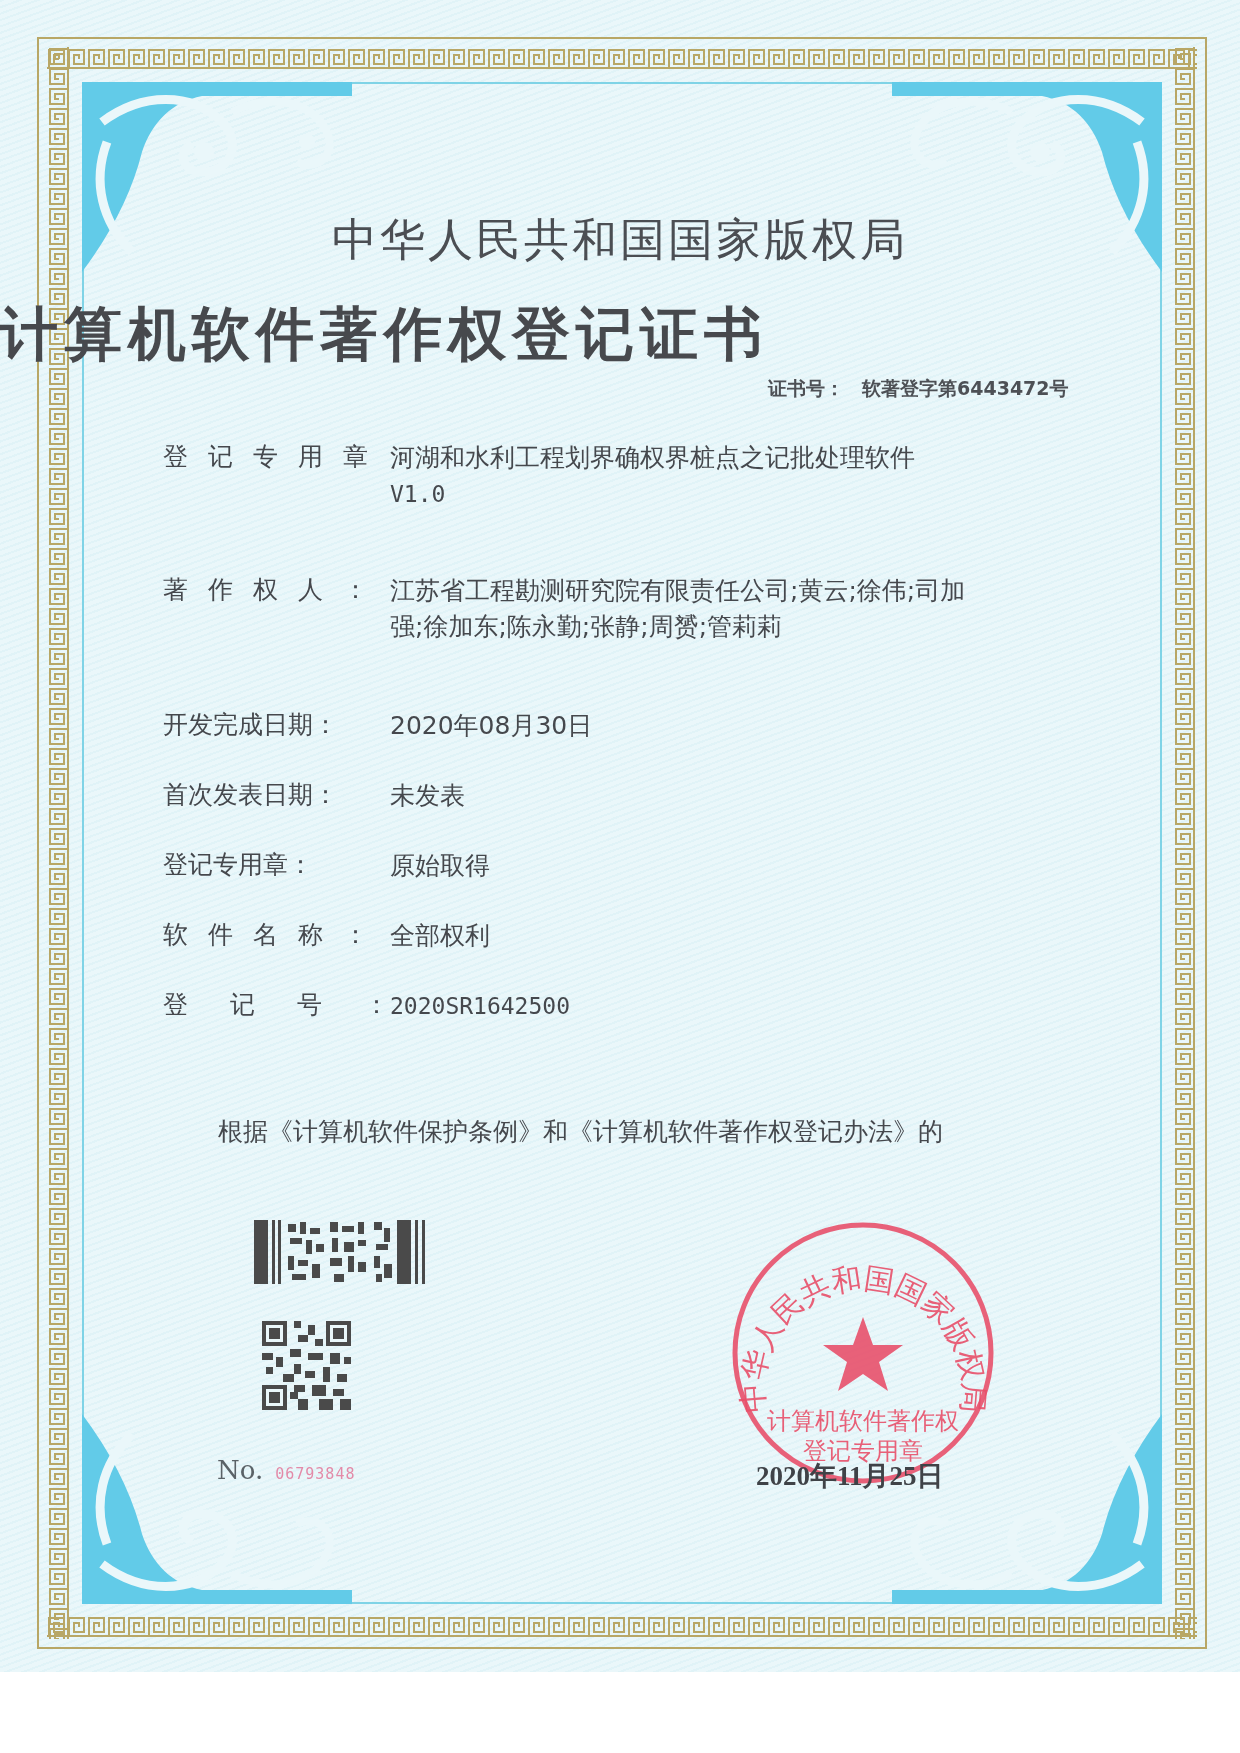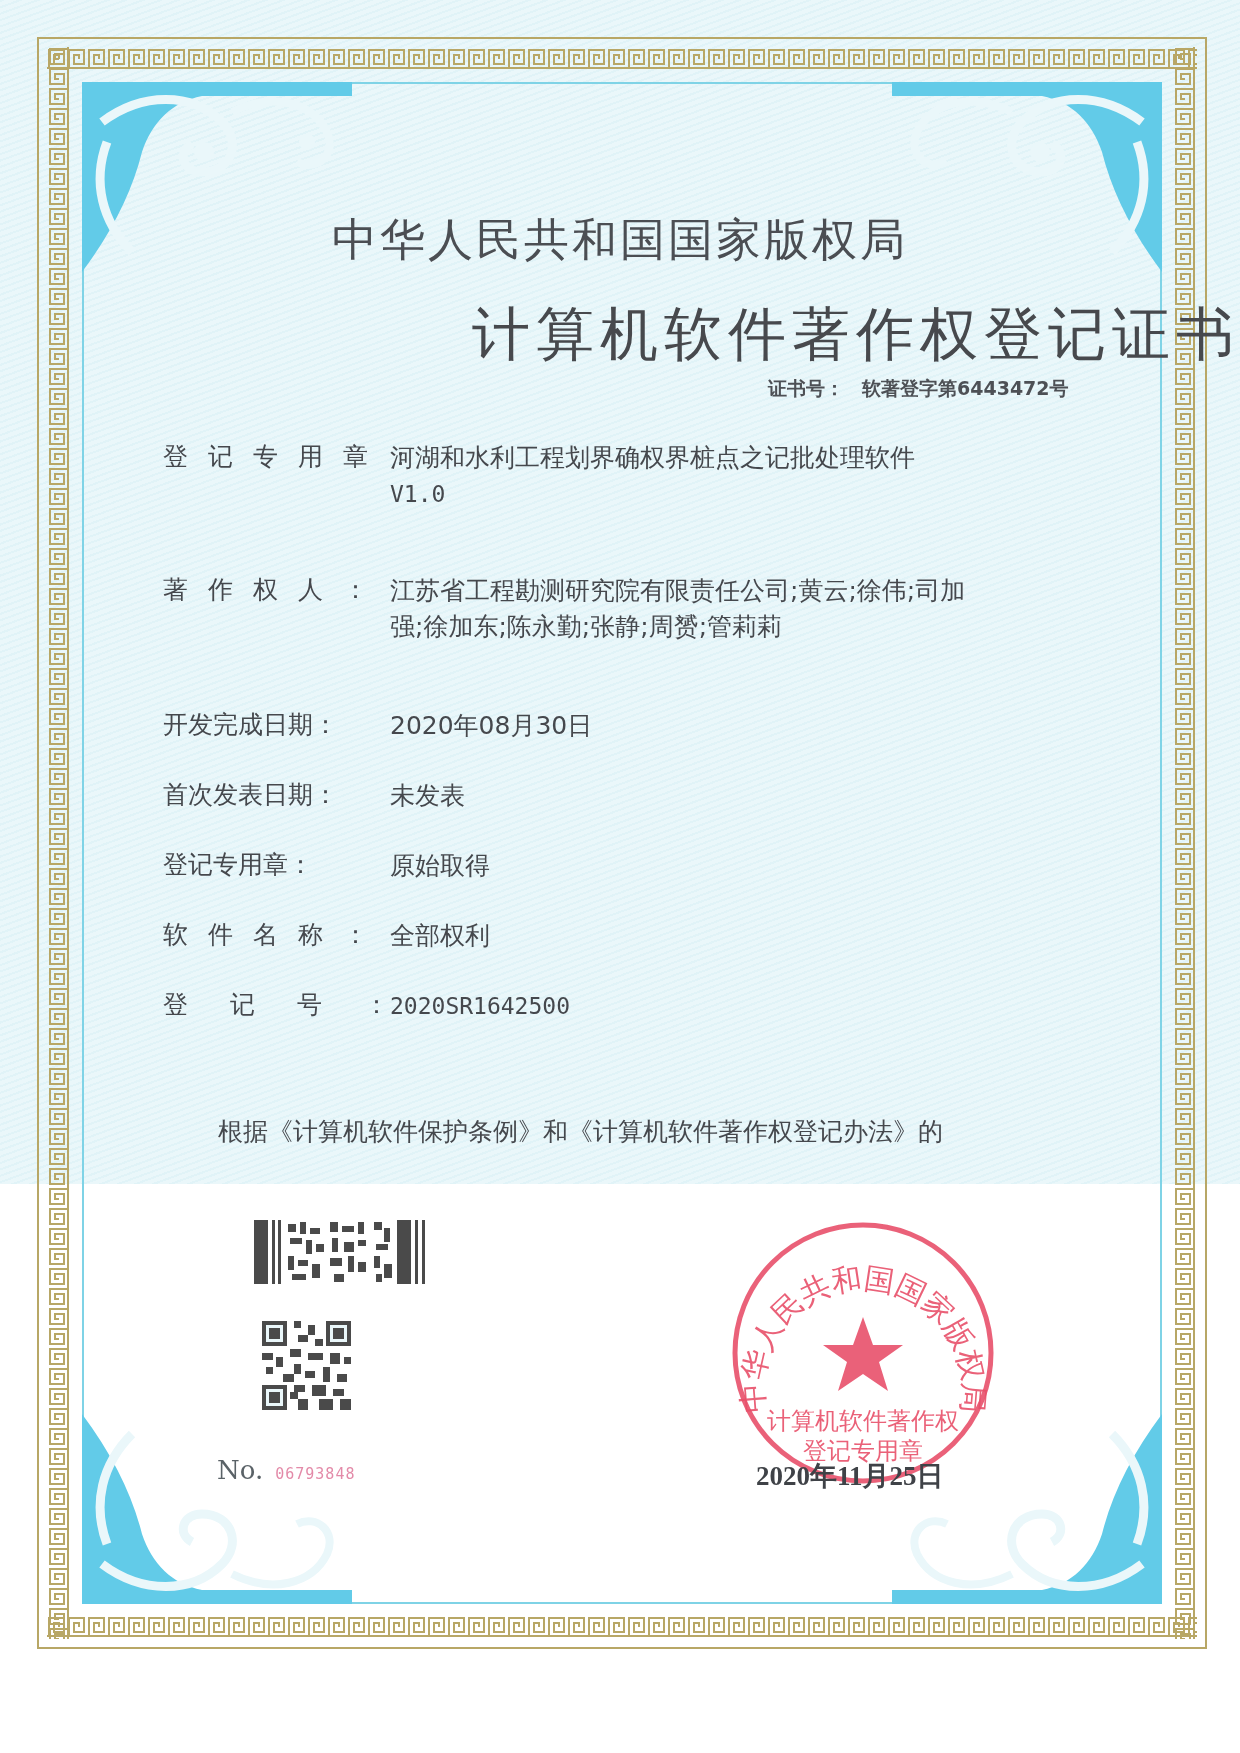--- a/index.html
+++ b/index.html
@@ -1,18 +1,18 @@
 <!DOCTYPE html>
 <html><head>
 <meta charset="utf-8">
 <style>
   html, body { margin:0; padding:0; }
   body { width:1240px; height:1753px; background:#ffffff; position:relative; overflow:hidden;
          font-family:"DejaVu Sans", sans-serif; color:#4a4d52; }
-  .paper { position:absolute; left:0; top:0; width:1240px; height:1184px;
+  .paper { position:absolute; left:0; top:0; width:1240px; height:1672px;
            background:
              repeating-linear-gradient(160deg, rgba(180,225,235,0.18) 0 2px, rgba(255,255,255,0) 2px 6px),
              #eaf7fa; }
   .frame-outer { position:absolute; left:37px; top:37px; width:1170px; height:1612px;
                  border:2px solid #b8a766; box-sizing:border-box; }
   .meander { position:absolute; box-sizing:border-box; }
   .meander.top, .meander.bottom { left:47px; width:1150px; height:24px; }
   .meander.top { top:47px; }
   .meander.bottom { top:1615px; }
   .meander.left, .meander.right { top:47px; height:1592px; width:24px; }
@@ -23,22 +23,22 @@
                 border:2px solid #7fd3e6; box-sizing:border-box; }
   .corner { position:absolute; width:270px; height:190px; }
   .corner svg { width:100%; height:100%; display:block; }
   .c-tl { left:82px; top:82px; }
   .c-tr { left:892px; top:82px; transform:scaleX(-1); }
   .c-bl { left:82px; top:1414px; transform:scaleY(-1); }
   .c-br { left:892px; top:1414px; transform:scale(-1,-1); }
 
   .issuer { position:absolute; left:0; width:1240px; top:210px; text-align:center;
             font-size:45px; letter-spacing:3px; color:#4b4e53; font-family:"DejaVu Sans", sans-serif; }
-  .title { position:absolute; left:0; width:1240px; top:296px; text-align:right;
-           font-size:58px; letter-spacing:6px; color:#47494d; font-weight:normal;
+  .title { position:absolute; left:0; width:1240px; top:296px; text-align:left;
+           font-size:58px; letter-spacing:6px; color:#47494d; font-weight:bold;
            font-family:"DejaVu Serif", serif; }
   .certno { position:absolute; left:768px; top:376px; font-size:19px; color:#4d5055; font-weight:bold; }
   .certno .lbl { margin-right:18px; }
 
   .field { position:absolute; left:163px; font-size:25px; color:#45484d; }
   .field .label { position:absolute; left:0; top:0; width:200px; white-space:nowrap; }
   .field .value { position:absolute; left:227px; top:0; width:880px; line-height:36px; }
   .mono { font-family:"DejaVu Sans Mono", monospace; font-size:23px; }
   .spaced { letter-spacing:20px; }
   .spaced2 { letter-spacing:42px; }

